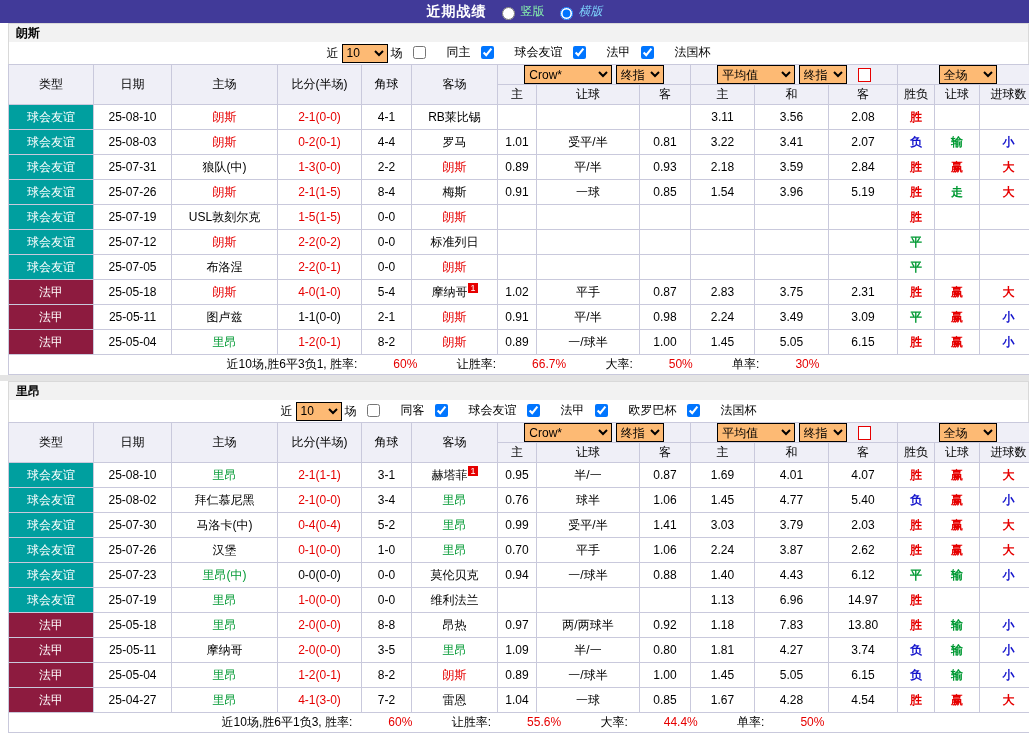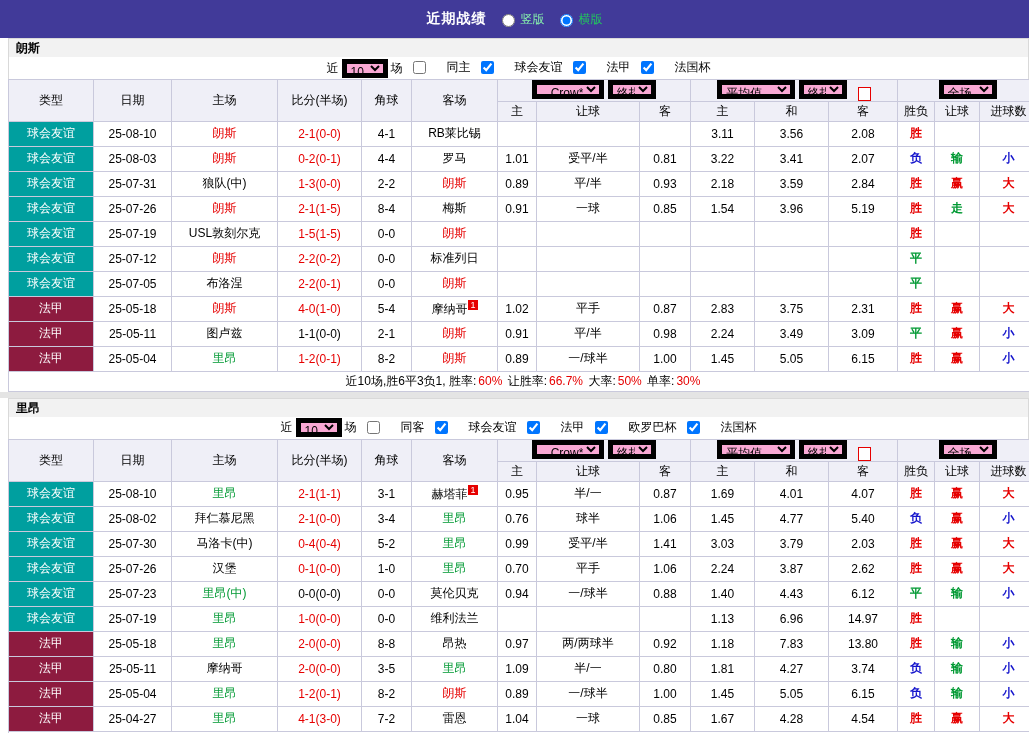--- a/index.html
+++ b/index.html
@@ -6,32 +6,32 @@
   html,body { margin:0; padding:0; }
   body {
     width:1029px;
     background:#e4e4e4;
     font-family:"Liberation Sans","DejaVu Sans",sans-serif;
     font-size:12px;
     color:#000;
   }
   
   .topbar {
-    height:38px;
+    height:23px;
     background:#413a99;
     display:flex;
     align-items:center;
     justify-content:center;
     gap:10px;
     color:#fff;
   }
   .topbar .title { font-weight:bold; font-size:14px; letter-spacing:1px; }
   .topbar label { display:inline-flex; align-items:center; gap:3px; cursor:pointer; }
   .topbar .opt-v { color:#86efac; }
-  .topbar .opt-h { color:#22c55e; }
+  .topbar .opt-h { color:#7dd3fc;font-style:italic; }
   
   .section { background:#fff;padding-left:8px; }
   .section.second { margin-top:6px; }
   .section-title {
     background:#f2f2f2;
     border:1px solid #d9d9d9;
     border-bottom:none;
     height:19px;
     line-height:18px;
     padding-left:7px;
@@ -58,22 +58,22 @@
   }
   th, td {
     border:1px solid #c9c9dc;
     text-align:center;
     padding:0 1px;
     height:25px;
     overflow:hidden;
     white-space:nowrap;
   }
   thead th { background:#efeff7; font-weight:normal; height:20px; }
-  select { font-size:12px; height:19px; background:#f9a8d4; border:5px solid #000000; }
-  .sel-source { width:72px;text-align:right; }
+  select { font-size:12px; height:19px; background:#fdba74; border:1px solid #000000; }
+  .sel-source { width:88px; }
   .sel-kind   { width:48px; }
   .sel-avg    { width:78px; }
   .sel-scope  { width:58px; }
   .red-box {
     display:inline-block;
     width:13px; height:14px;
     border:1px solid #e60000;
     background:#fff;
     vertical-align:middle;
     margin-left:8px;
@@ -88,21 +88,21 @@
   .bold { font-weight:bold; }
   sup.badge {
     background:#e60000;
     color:#fff;
     font-size:9px;
     line-height:10px;
     padding:0 2px;
     margin-left:1px;
   }
   td.summary { height:20px; border-top:1px solid #c9c9dc; }
-  td.summary span { margin:0 1px; }
+  td.summary span { margin:0 18px; }
 </style>
 </head>
 <body>
 
 <div class="topbar">
   <span class="title">近期战绩</span>
   <label>
     <input type="radio" name="layout" style="">
     <span class="opt-v">竖版</span>
   </label>

